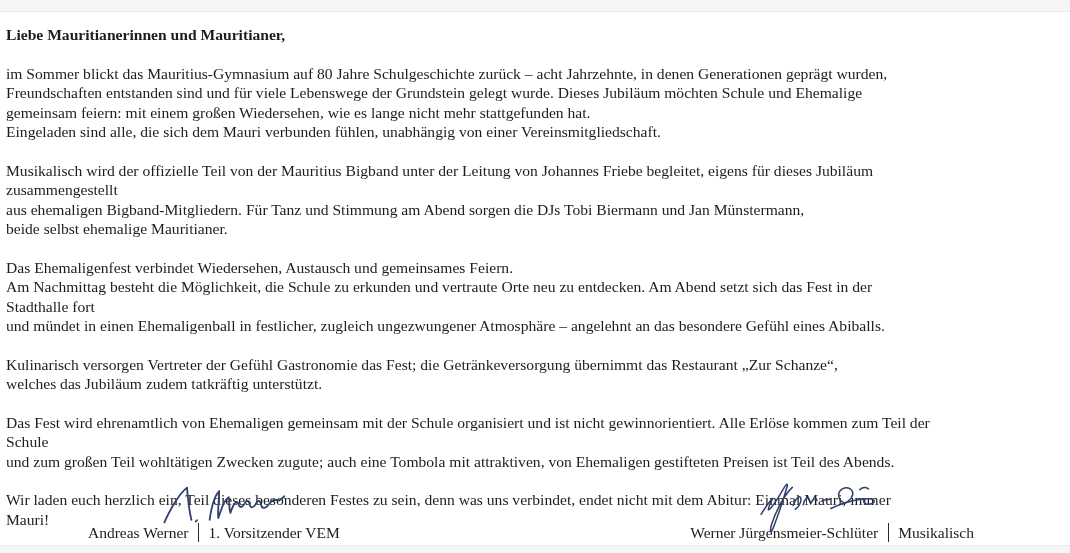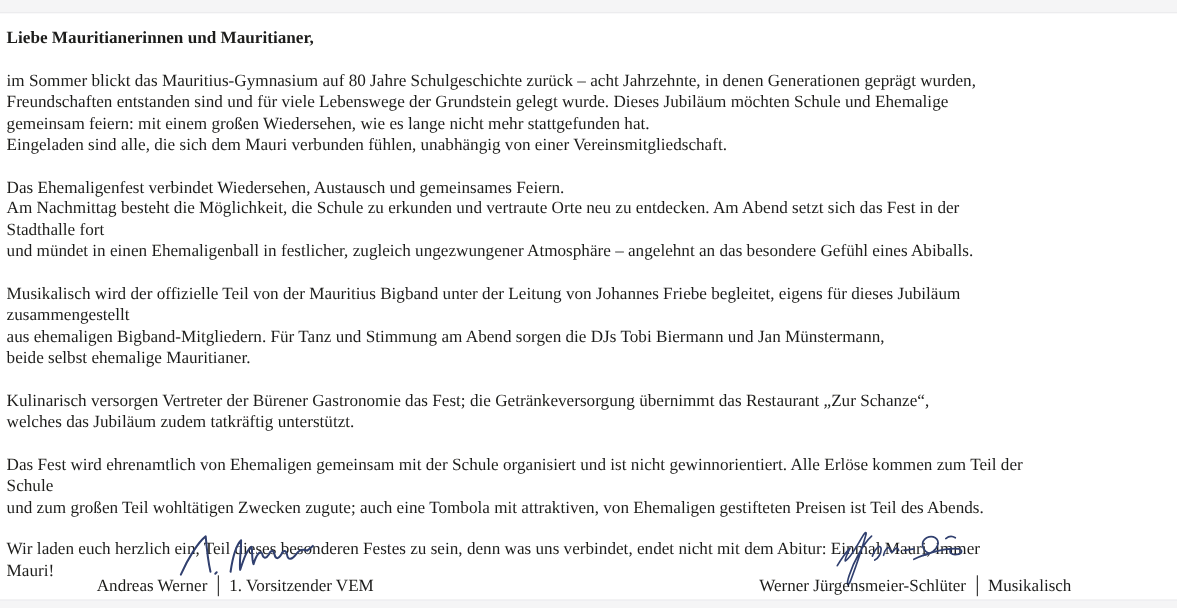--- a/index.html
+++ b/index.html
@@ -116,27 +116,27 @@
 <div class="page">
   <div class="strip top"></div>
 
   <div class="content">
     <h1 class="salutation">Liebe Mauritianerinnen und Mauritianer,</h1>
 
     <p class="para">im Sommer blickt das Mauritius-Gymnasium auf 80 Jahre Schulgeschichte zurück – acht Jahrzehnte, in denen Generationen geprägt wurden,
 Freundschaften entstanden sind und für viele Lebenswege der Grundstein gelegt wurde. Dieses Jubiläum möchten Schule und Ehemalige
 gemeinsam feiern: mit einem großen Wiedersehen, wie es lange nicht mehr stattgefunden hat.
 Eingeladen sind alle, die sich dem Mauri verbunden fühlen, unabhängig von einer Vereinsmitgliedschaft.</p>
+    <p class="para">Musikalisch wird der offizielle Teil von der Mauritius Bigband unter der Leitung von Johannes Friebe begleitet, eigens für dieses Jubiläum zusammengestellt
+aus ehemaligen Bigband-Mitgliedern. Für Tanz und Stimmung am Abend sorgen die DJs Tobi Biermann und Jan Münstermann,
+beide selbst ehemalige Mauritianer.</p>
     <p class="para">Das Ehemaligenfest verbindet Wiedersehen, Austausch und gemeinsames Feiern.
 Am Nachmittag besteht die Möglichkeit, die Schule zu erkunden und vertraute Orte neu zu entdecken. Am Abend setzt sich das Fest in der Stadthalle fort
 und mündet in einen Ehemaligenball in festlicher, zugleich ungezwungener Atmosphäre – angelehnt an das besondere Gefühl eines Abiballs.</p>
-    <p class="para">Musikalisch wird der offizielle Teil von der Mauritius Bigband unter der Leitung von Johannes Friebe begleitet, eigens für dieses Jubiläum zusammengestellt
-aus ehemaligen Bigband-Mitgliedern. Für Tanz und Stimmung am Abend sorgen die DJs Tobi Biermann und Jan Münstermann,
-beide selbst ehemalige Mauritianer.</p>
-    <p class="para">Kulinarisch versorgen Vertreter der Bürener Gastronomie das Fest; die Getränkeversorgung übernimmt das Restaurant „Zur Schanze“,
+    <p class="para">Kulinarisch versorgen Vertreter der Gefühl Gastronomie das Fest; die Getränkeversorgung übernimmt das Restaurant „Zur Schanze“,
 welches das Jubiläum zudem tatkräftig unterstützt.</p>
     <p class="para">Das Fest wird ehrenamtlich von Ehemaligen gemeinsam mit der Schule organisiert und ist nicht gewinnorientiert. Alle Erlöse kommen zum Teil der Schule
 und zum großen Teil wohltätigen Zwecken zugute; auch eine Tombola mit attraktiven, von Ehemaligen gestifteten Preisen ist Teil des Abends.</p>
     <p class="para">Wir laden euch herzlich ein, Teil dieses besonderen Festes zu sein, denn was uns verbindet, endet nicht mit dem Abitur: Einmal Mauri, immer Mauri!</p>
 
     <p class="closing">Wir freuen uns sehr auf euch.</p>
   </div>
 
   <div class="sig-row">
 

